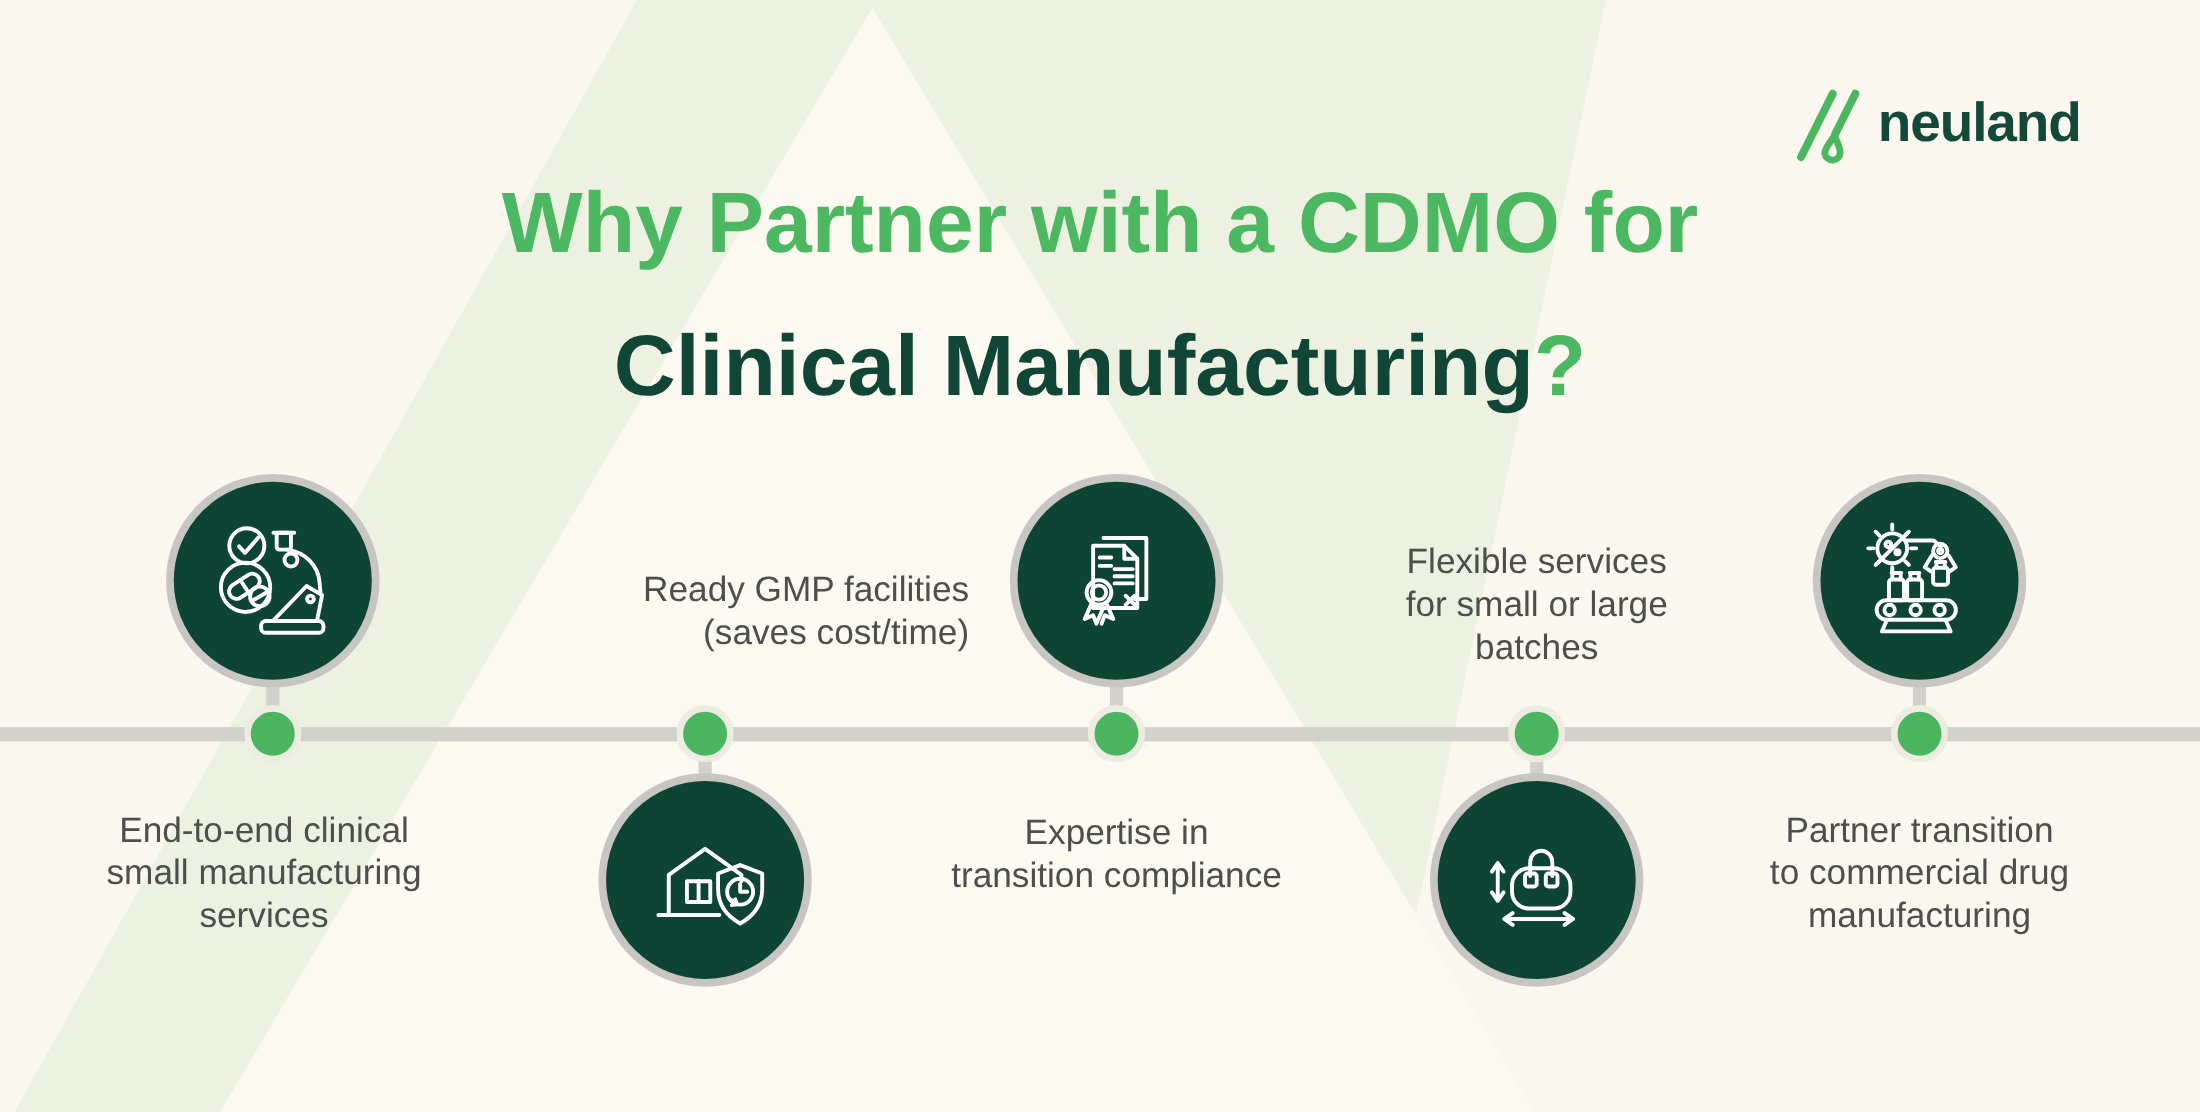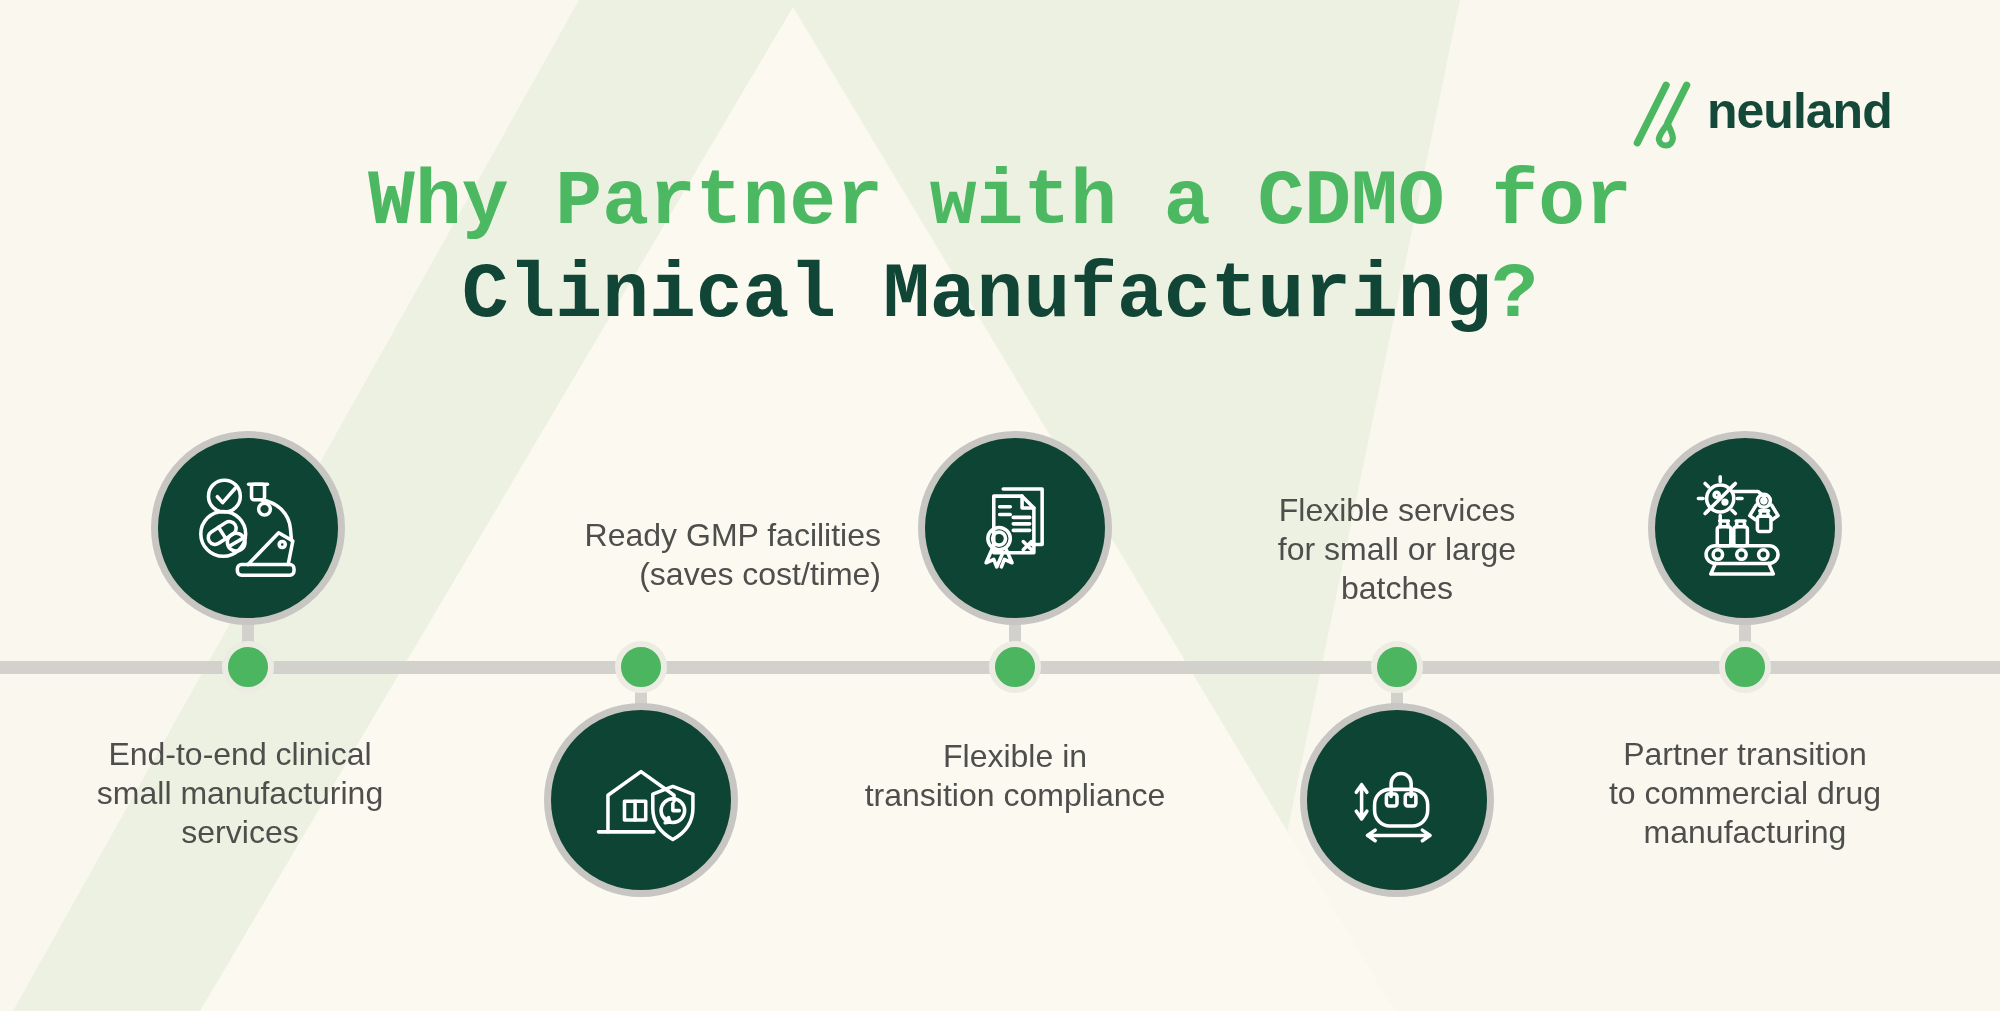--- a/index.html
+++ b/index.html
@@ -14,23 +14,23 @@
   .bg-tri{background:var(--c-background_light,#faf8ee);
           clip-path:polygon(793px 7px,1395px 1011px,200px 1011px);}
 
   
   .logo{position:absolute;left:1630px;top:78px;display:flex;align-items:center;gap:13px;}
   .logo-text{font-size:50px;font-weight:700;color:var(--c-logo_text,#14493a);
              letter-spacing:-1px;line-height:1;padding-bottom:6px;}
 
   
   .title{position:absolute;left:0;top:156px;width:2000px;text-align:center;
-         font-weight:700;font-size:78px;line-height:93px;letter-spacing:0;font-family:Liberation Mono, monospace;}
+         font-weight:700;font-size:78px;line-height:93px;letter-spacing:0;}
   .title-line1{color:var(--c-title_green,#4cb862);}
-  .title-line2{color:var(--c-title_dark_green,#114637);}
+  .title-line2{color:var(--c-title_dark_green,#114637);margin-top:37px;}
   .qmark{color:var(--c-title_green,#4cb862);}
 
   
   .timeline{position:absolute;left:0;top:661px;width:2000px;height:13px;
             background:var(--c-timeline_gray,#d2d1cb);}
   .stem{position:absolute;width:12px;background:var(--c-timeline_gray,#d2d1cb);}
   .stem.s1{left:242px;top:560px;height:108px;}
   .stem.s2{left:635px;top:666px;height:60px;}
   .stem.s3{left:1009px;top:560px;height:108px;}
   .stem.s4{left:1391px;top:666px;height:60px;}
@@ -205,21 +205,21 @@
   <div class="item-label t1">
     <span>End-to-end clinical</span>
     <span>small manufacturing</span>
     <span>services</span>
   </div>
   <div class="item-label t2">
     <span>Ready GMP facilities</span>
     <span>(saves cost/time)</span>
   </div>
   <div class="item-label t3">
-    <span>Flexible in</span>
+    <span>Expertise in</span>
     <span>transition compliance</span>
   </div>
   <div class="item-label t4">
     <span>Flexible services</span>
     <span>for small or large</span>
     <span>batches</span>
   </div>
   <div class="item-label t5">
     <span>Partner transition</span>
     <span>to commercial drug</span>

